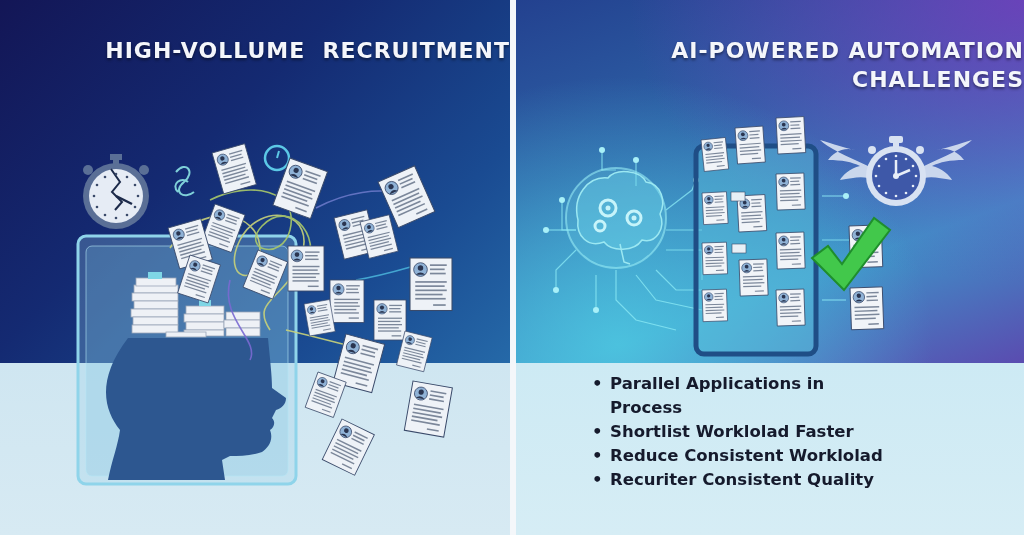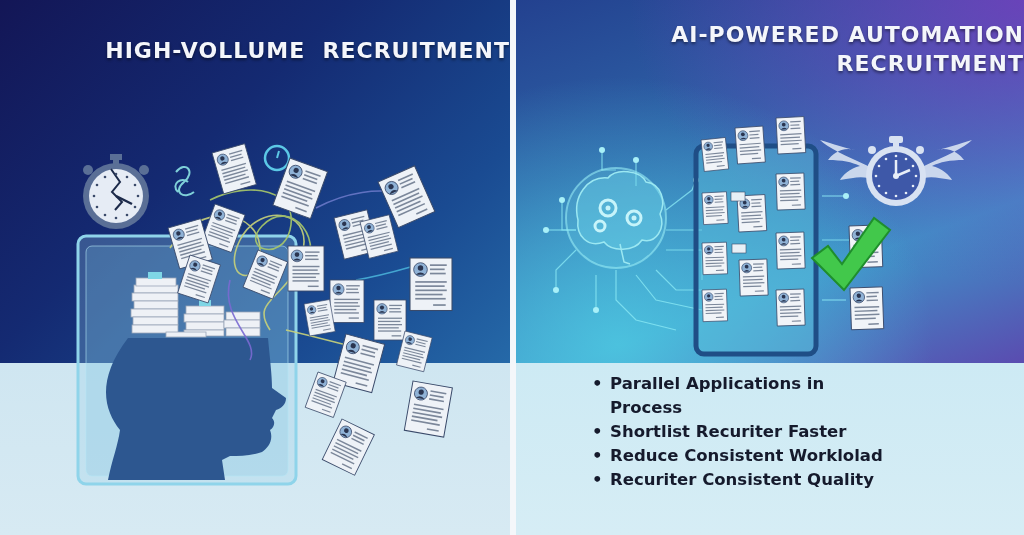--- a/index.html
+++ b/index.html
@@ -18,21 +18,21 @@
   #right-panel .panel-top { background: linear-gradient(160deg, #23418f 0%, #2e62a7 35%, #3f90c7 70%, #5a4cb0 100%); }
   #right-panel .panel-top::after { content:""; position:absolute; inset:0;
     background: radial-gradient(ellipse at 20% 95%, rgba(80,210,230,0.75) 0%, rgba(80,210,230,0) 55%),
                 radial-gradient(ellipse at 100% 0%, rgba(120,60,190,0.8) 0%, rgba(120,60,190,0) 55%); }
   #right-panel .panel-bottom { background: linear-gradient(180deg, #cdeaf4 0%, #d6edf5 100%); }
 
   .title { position: absolute; left: 0; width: 100%; text-align: right; color: #f4f6fb;
     font-family: "DejaVu Sans", sans-serif; font-weight: bold; font-size: 22px; letter-spacing: 1px;
     line-height: 29px; text-shadow: 0 2px 3px rgba(0,0,0,0.45); z-index: 5; white-space: pre; }
   #left-panel .title { top: 36px; }
-  #right-panel .title { top: 20px; }
+  #right-panel .title { top: 36px; }
 
   .illus { position: absolute; inset: 0; z-index: 2; }
 
   .bullets { position: absolute; left: 76px; top: 372px; z-index: 5; list-style: none; }
   .bullets li { position: relative; padding-left: 18px; color: #151a2c; font-weight: bold;
     font-size: 16.5px; line-height: 24px; }
   .bullets li .dot { position: absolute; left: 0; top: 0; }
 </style>
 </head>
 <body>
@@ -157,21 +157,21 @@
     </g>
   </svg>
 </div>
 
 <div class="divider"></div>
 
 <div class="panel" id="right-panel">
   <div class="panel-top"></div>
   <div class="panel-bottom"></div>
 
-  <div class="title"><span>AI-POWERED AUTOMATION</span><br><span>RECRUITMENT</span></div>
+  <div class="title"><span>AI-POWERED AUTOMATION</span><br><span>CHALLENGES</span></div>
 
   <svg class="illus" width="508" height="535" viewBox="0 0 508 535">
     <defs>
       <g id="resume2">
         <rect x="0" y="0" width="34" height="44" fill="#f1f4f8" stroke="#3a4a6a" stroke-width="1"></rect>
         <circle cx="9" cy="10" r="6" fill="#8fb2d6" stroke="#3a4a6a" stroke-width="0.8"></circle>
         <circle cx="9" cy="8.5" r="2.3" fill="#2a3550"></circle>
         <path d="M5 14.5 Q9 10.5 13 14.5 Z" fill="#2a3550"></path>
         <rect x="17" y="5" width="13" height="1.5" fill="#7b879a"></rect>
         <rect x="17" y="9" width="11" height="1.5" fill="#7b879a"></rect>
@@ -282,21 +282,21 @@
   </svg>
 
   <ul class="bullets">
     <li>
       <span class="dot">•</span>
       <span>Parallel Applications in</span><br>
       <span>Process</span>
     </li>
     <li>
       <span class="dot">•</span>
-      <span>Shortlist Recuriter Faster</span>
+      <span>Shortlist Worklolad Faster</span>
     </li>
     <li>
       <span class="dot">•</span>
       <span>Reduce Consistent Worklolad</span>
     </li>
     <li>
       <span class="dot">•</span>
       <span>Recuriter Consistent Quality</span>
     </li>
   </ul>

